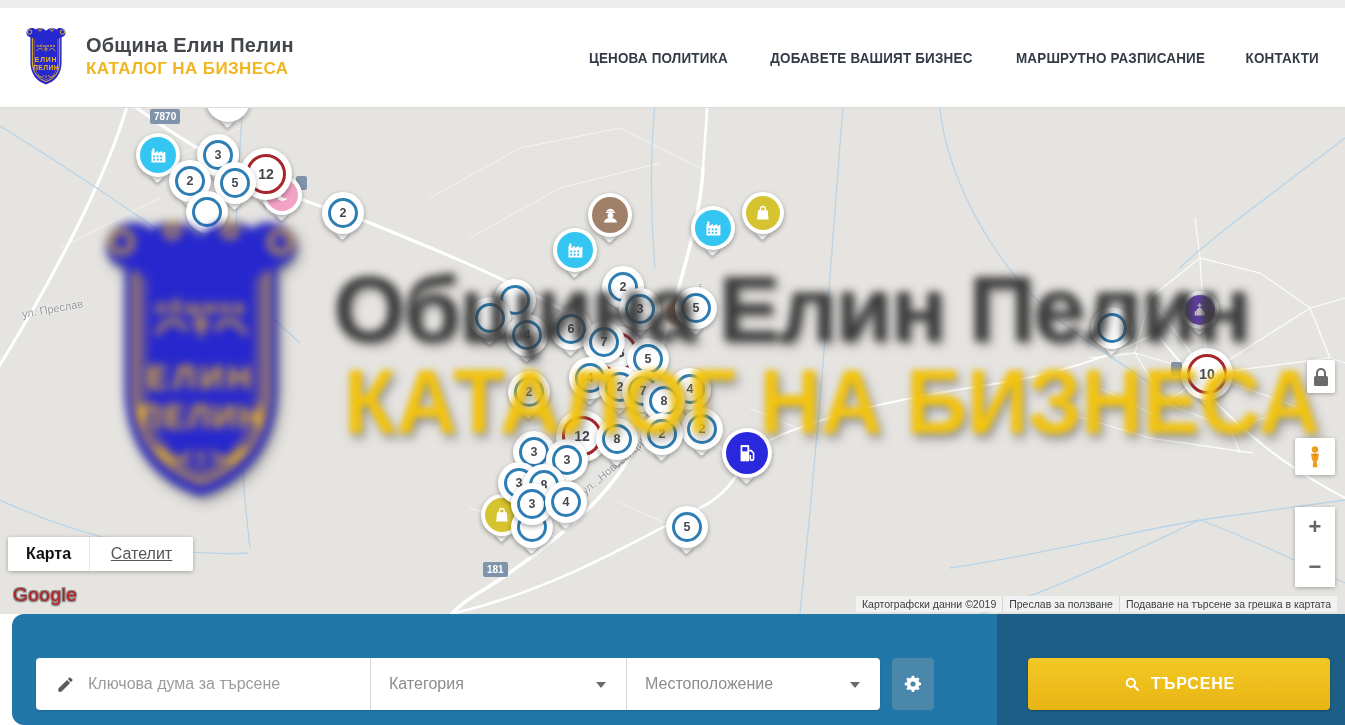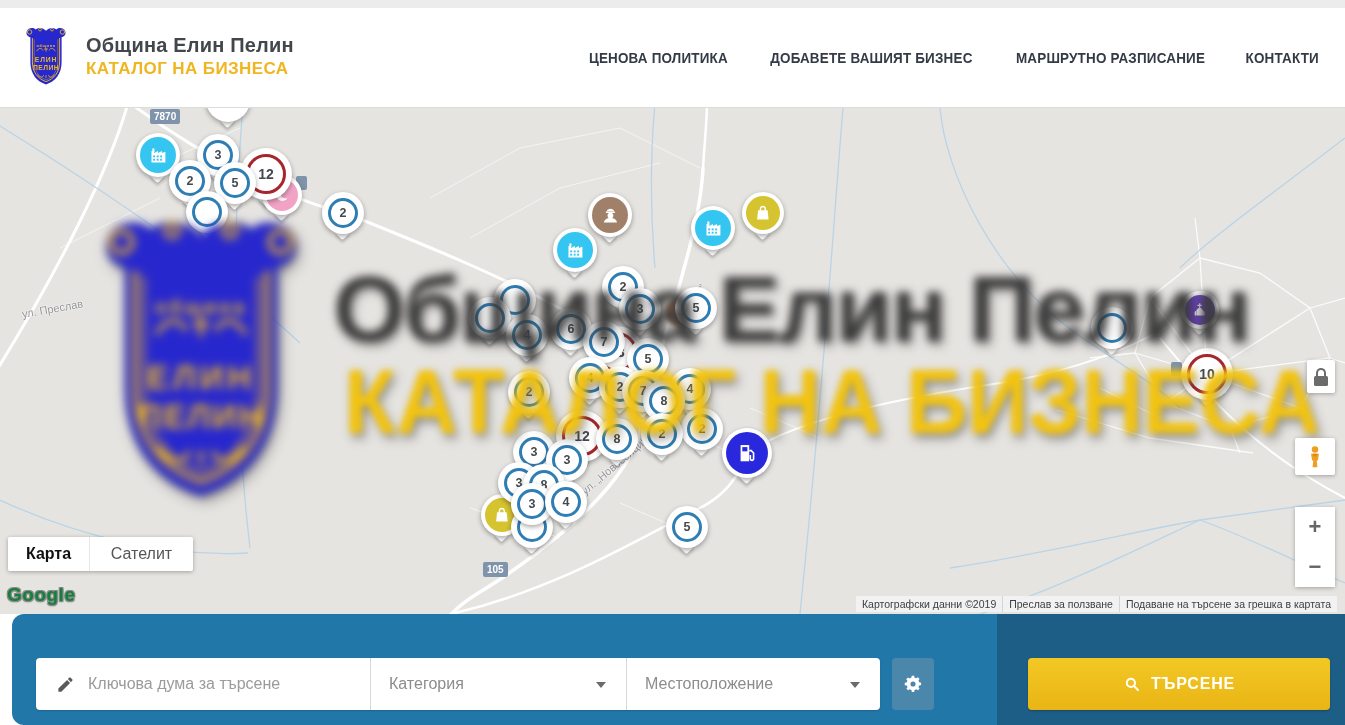--- a/index.html
+++ b/index.html
@@ -37,22 +37,22 @@
 
   
   .wm-emblem { position:absolute; left:85px; top:104px; width:232px; height:292px; filter:blur(5px) drop-shadow(3px 5px 6px rgba(0,0,0,.45)); }
   .wm-title { position:absolute; left:333px; top:148px; font-size:93px; font-weight:700; color:#3c3c3c; white-space:nowrap; letter-spacing:-2px; filter:blur(4px); text-shadow:3px 4px 6px rgba(0,0,0,.35); }
   .wm-subtitle { position:absolute; left:344px; top:242px; font-size:85px; font-weight:700; color:#f2c30f; white-space:nowrap; letter-spacing:0; filter:blur(3px); text-shadow:3px 5px 8px rgba(40,40,40,.5); transform:scaleY(1.06); transform-origin:top left; }
 
   
   .maptype { position:absolute; left:8px; top:429px; display:flex; box-shadow:0 1px 4px rgba(0,0,0,.3); border-radius:2px; overflow:hidden; z-index:30; }
   .maptype button { border:none; background:#fff; height:34px; font-size:16px; cursor:pointer; font-family:inherit; }
   .maptype .mt-map { width:82px; font-weight:700; color:#111; border-right:1px solid #e6e6e6; }
-  .maptype .mt-sat { width:103px; color:#565656; }
-  .google-logo { position:absolute; left:7px; top:476px; font-size:19px; font-weight:700; letter-spacing:.5px; color:#15803d; z-index:30;
+  .maptype .mt-sat { width:103px; color:#565656;text-decoration:underline; }
+  .google-logo { position:absolute; left:13px; top:476px; font-size:19px; font-weight:400; letter-spacing:.5px; color:#b91c1c; z-index:30;
       text-shadow:-1px -1px 0 #8a8a8a,1px -1px 0 #8a8a8a,-1px 1px 0 #8a8a8a,1px 1px 0 #8a8a8a,0 1px 2px #777; }
   .attribution { position:absolute; right:8px; top:488px; display:flex; z-index:30; font-size:10.5px; color:#3c4043; }
   .attribution span, .attribution a { background:rgba(245,245,245,.85); padding:2px 6px; text-decoration:none; color:#3c4043; white-space:nowrap; }
   .attribution a { border-left:1px solid #d5d5d5; cursor:pointer; }
 
   .ctl { position:absolute; background:#fff; border-radius:2px; box-shadow:0 1px 4px rgba(0,0,0,.3); z-index:30; display:flex; align-items:center; justify-content:center; }
   .ctl-lock { left:1307px; top:252px; width:28px; height:33px; flex-direction:column; }
   .lock-shackle { width:10px; height:8px; border:2px solid #6b6b6b; border-bottom:none; border-radius:5px 5px 0 0; }
   .lock-body { width:14px; height:10px; background:#6b6b6b; border-radius:1.5px; }
   .ctl-pegman { left:1295px; top:330px; width:40px; height:37px; cursor:pointer; }
@@ -154,21 +154,21 @@
       <path d="M1345,30 C1280,80 1210,130 1180,160"></path>
       <path d="M950,460 C1050,445 1150,420 1200,412 C1250,405 1300,398 1345,392"></path>
       <path d="M980,506 C1060,480 1140,440 1200,412"></path>
       <path d="M1200,412 C1250,430 1310,460 1345,475"></path>
       <path d="M-5,390 C60,420 150,450 248,445"></path>
     </g>
   </svg>
 
   <div id="label-layer">
       <div class="road-chip" style="left: 150px; top: 1px;">7870</div>
-      <div class="road-chip" style="left: 483px; top: 454px;">105</div>
+      <div class="road-chip" style="left: 483px; top: 454px;">181</div>
       <div class="road-chip" style="left: 296px; top: 68px;"></div>
       <div class="road-chip" style="left: 1171px; top: 254px;"></div>
       <div class="street-label" style="left: 22px; top: 200px; transform: rotate(-10deg);">ул. Преслав</div>
       <div class="street-label" style="left: 578px; top: 382px; transform: rotate(-40deg);">бул. „Новоселци“</div>
       <div class="street-label" style="left: 700px; top: 186px; transform: rotate(-80deg);">ци“</div>
     </div>
   <div id="marker-layer">
       <div class="mk" style="left: 206px; top: -30px; width: 44px; height: 44px;">
         <div class="mk-b">
           <div class="pin-face" style="background: rgb(255, 255, 255); width: 36px; height: 36px;"></div>

